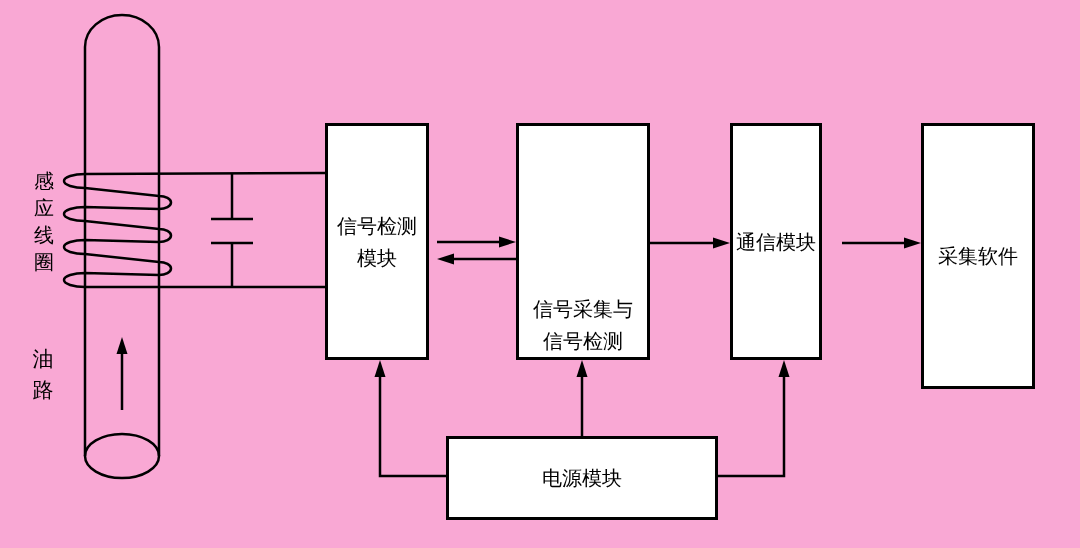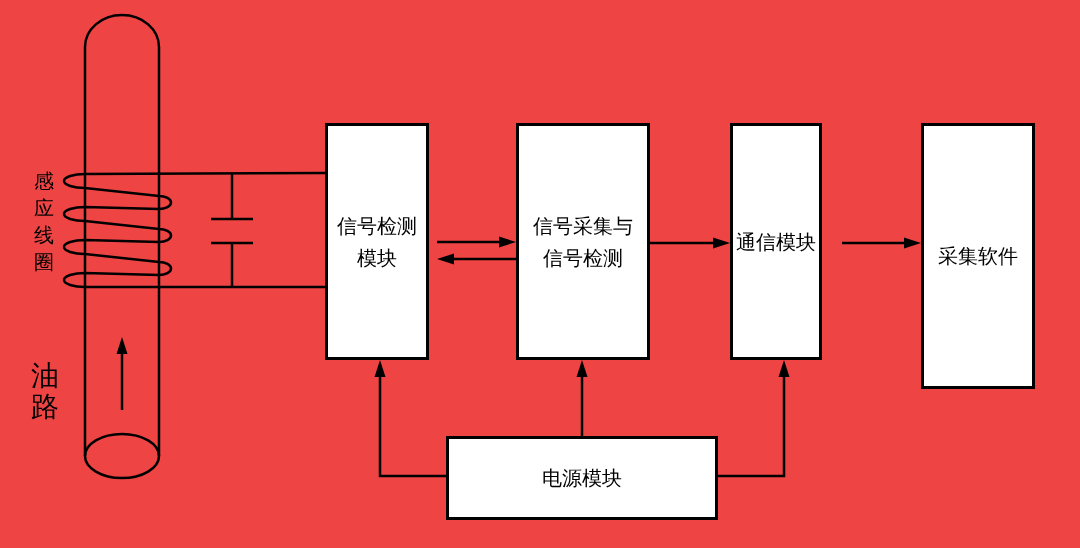--- a/index.html
+++ b/index.html
@@ -1,50 +1,50 @@
 <!DOCTYPE html>
 <html><head>
 <meta charset="utf-8">
 <style>
   html,body { margin:0; padding:0; background:#ffffff; }
   .canvas {
     position:relative;
     width:1080px; height:548px;
-    background:#ef4444;
+    background:#f9a8d4;
     font-family:"DejaVu Serif","Liberation Serif",serif;
     overflow:hidden;
   }
   .canvas svg { position:absolute; left:0; top:0; z-index:1; }
   .block {
     position:absolute;
     border:3px solid #000000;
     background:#ffffff;
     display:flex; flex-direction:column;
     align-items:center; justify-content:center;
     text-align:center;
     font-size:20px; line-height:32px;
     color:#000000;
     box-sizing:border-box;
     z-index:2;
   }
   .block span { display:block; white-space:nowrap; }
   .block-b1 { left:325px; top:123px; width:104px; height:237px; }
-  .block-b2 { left:516px; top:123px; width:134px; height:237px; }
+  .block-b2 { left:516px; top:123px; width:134px; height:237px;justify-content:flex-end; }
   .block-b3 { left:730px; top:123px; width:92px; height:237px; }
   .block-b4 { left:921px; top:123px; width:114px; height:266px; }
   .block-power { left:446px; top:436px; width:272px; height:84px;align-items:center; }
   .vlabel {
     position:absolute;
     color:#000000;
     text-align:center;
     word-break:break-all;
     z-index:2;
   }
   .vlabel-coil { left:33px; top:168px; width:22px; font-size:20px; line-height:27px; }
-  .vlabel-oil  { left:31px; top:344px; width:24px; font-size:28px; line-height:31px;margin-top:16px; }
+  .vlabel-oil  { left:31px; top:344px; width:24px; font-size:21px; line-height:31px; }
 </style>
 </head>
 <body>
 
 <div class="canvas">
 
   <svg width="1080" height="548" viewBox="0 0 1080 548">
     <g fill="none" stroke="#000000" stroke-width="2.5">
 
       <g>

